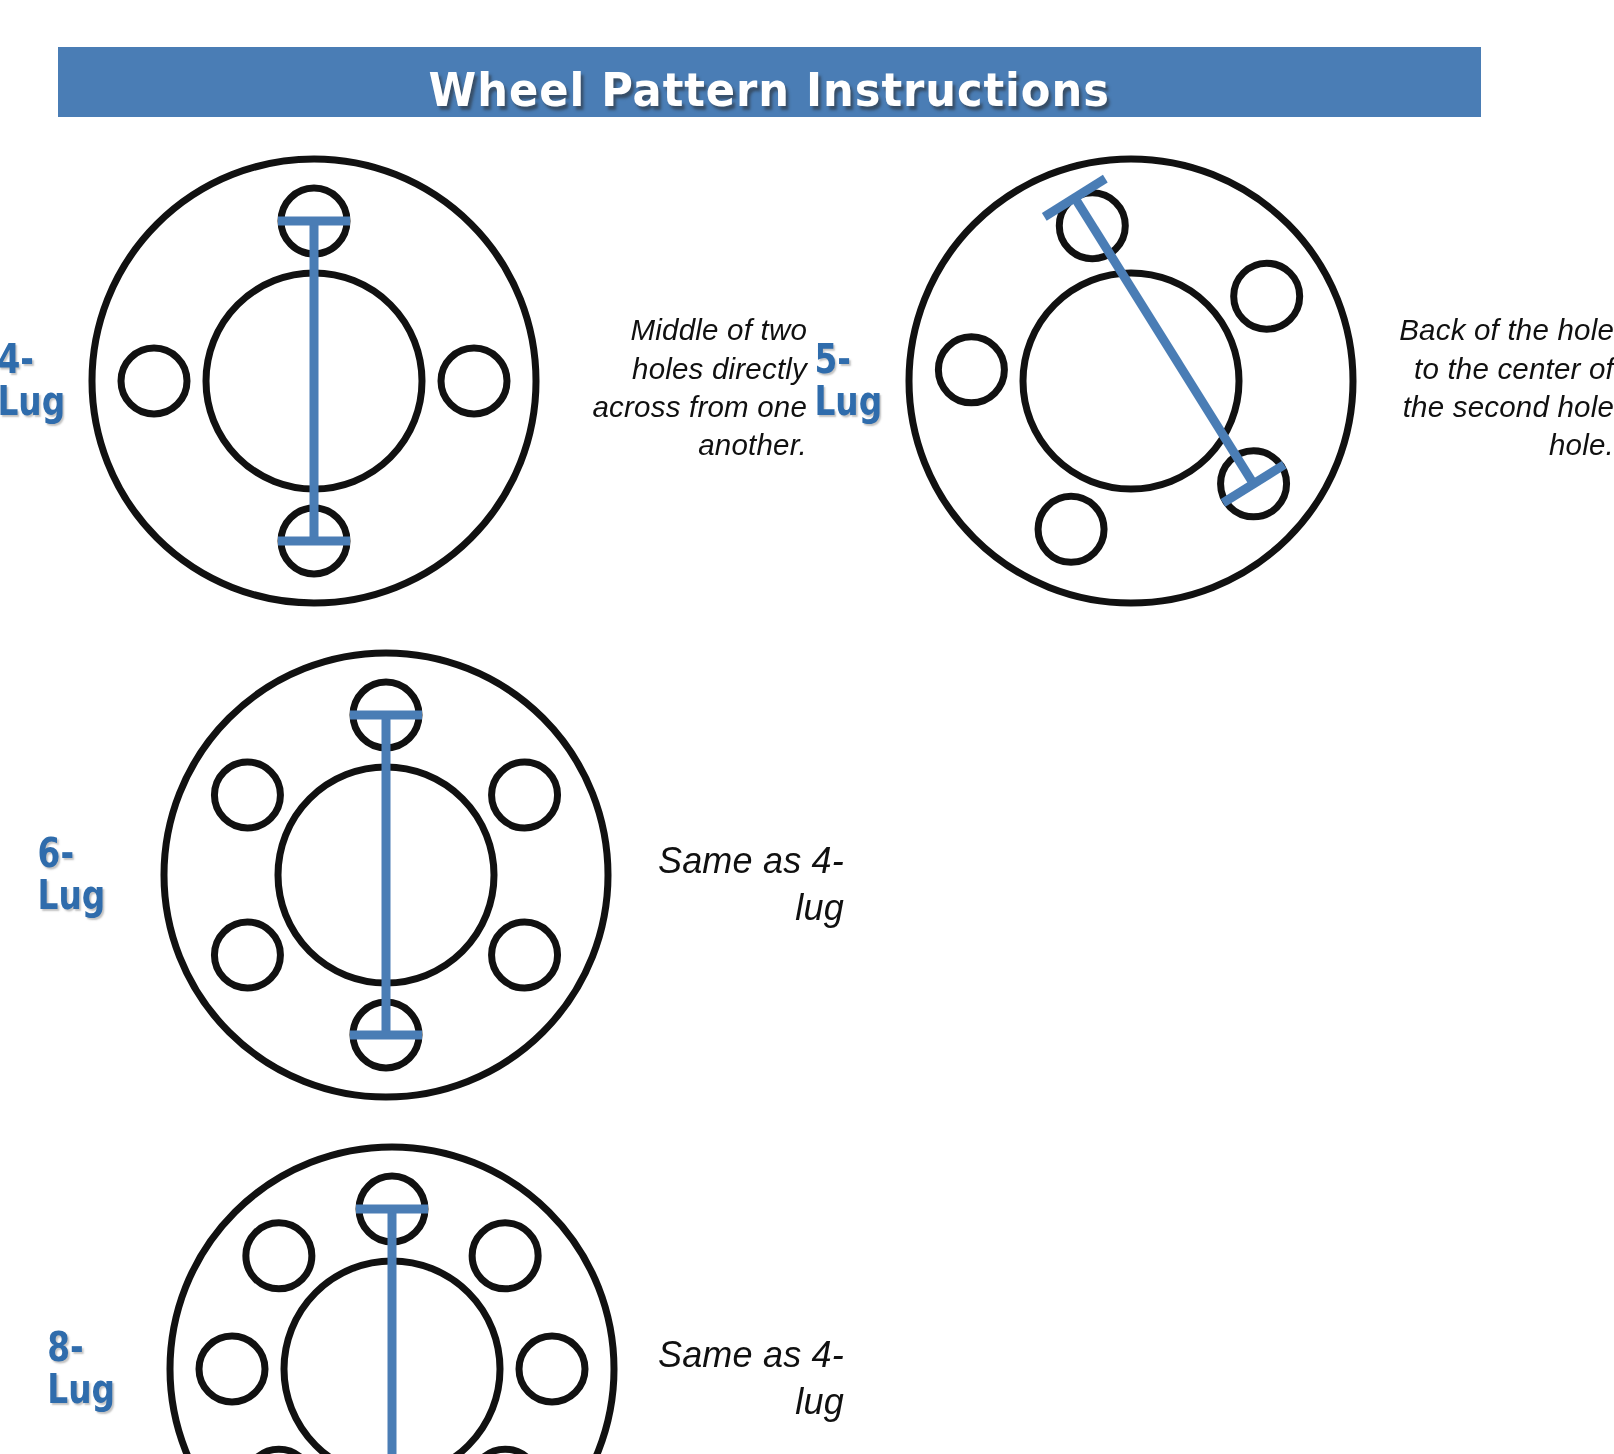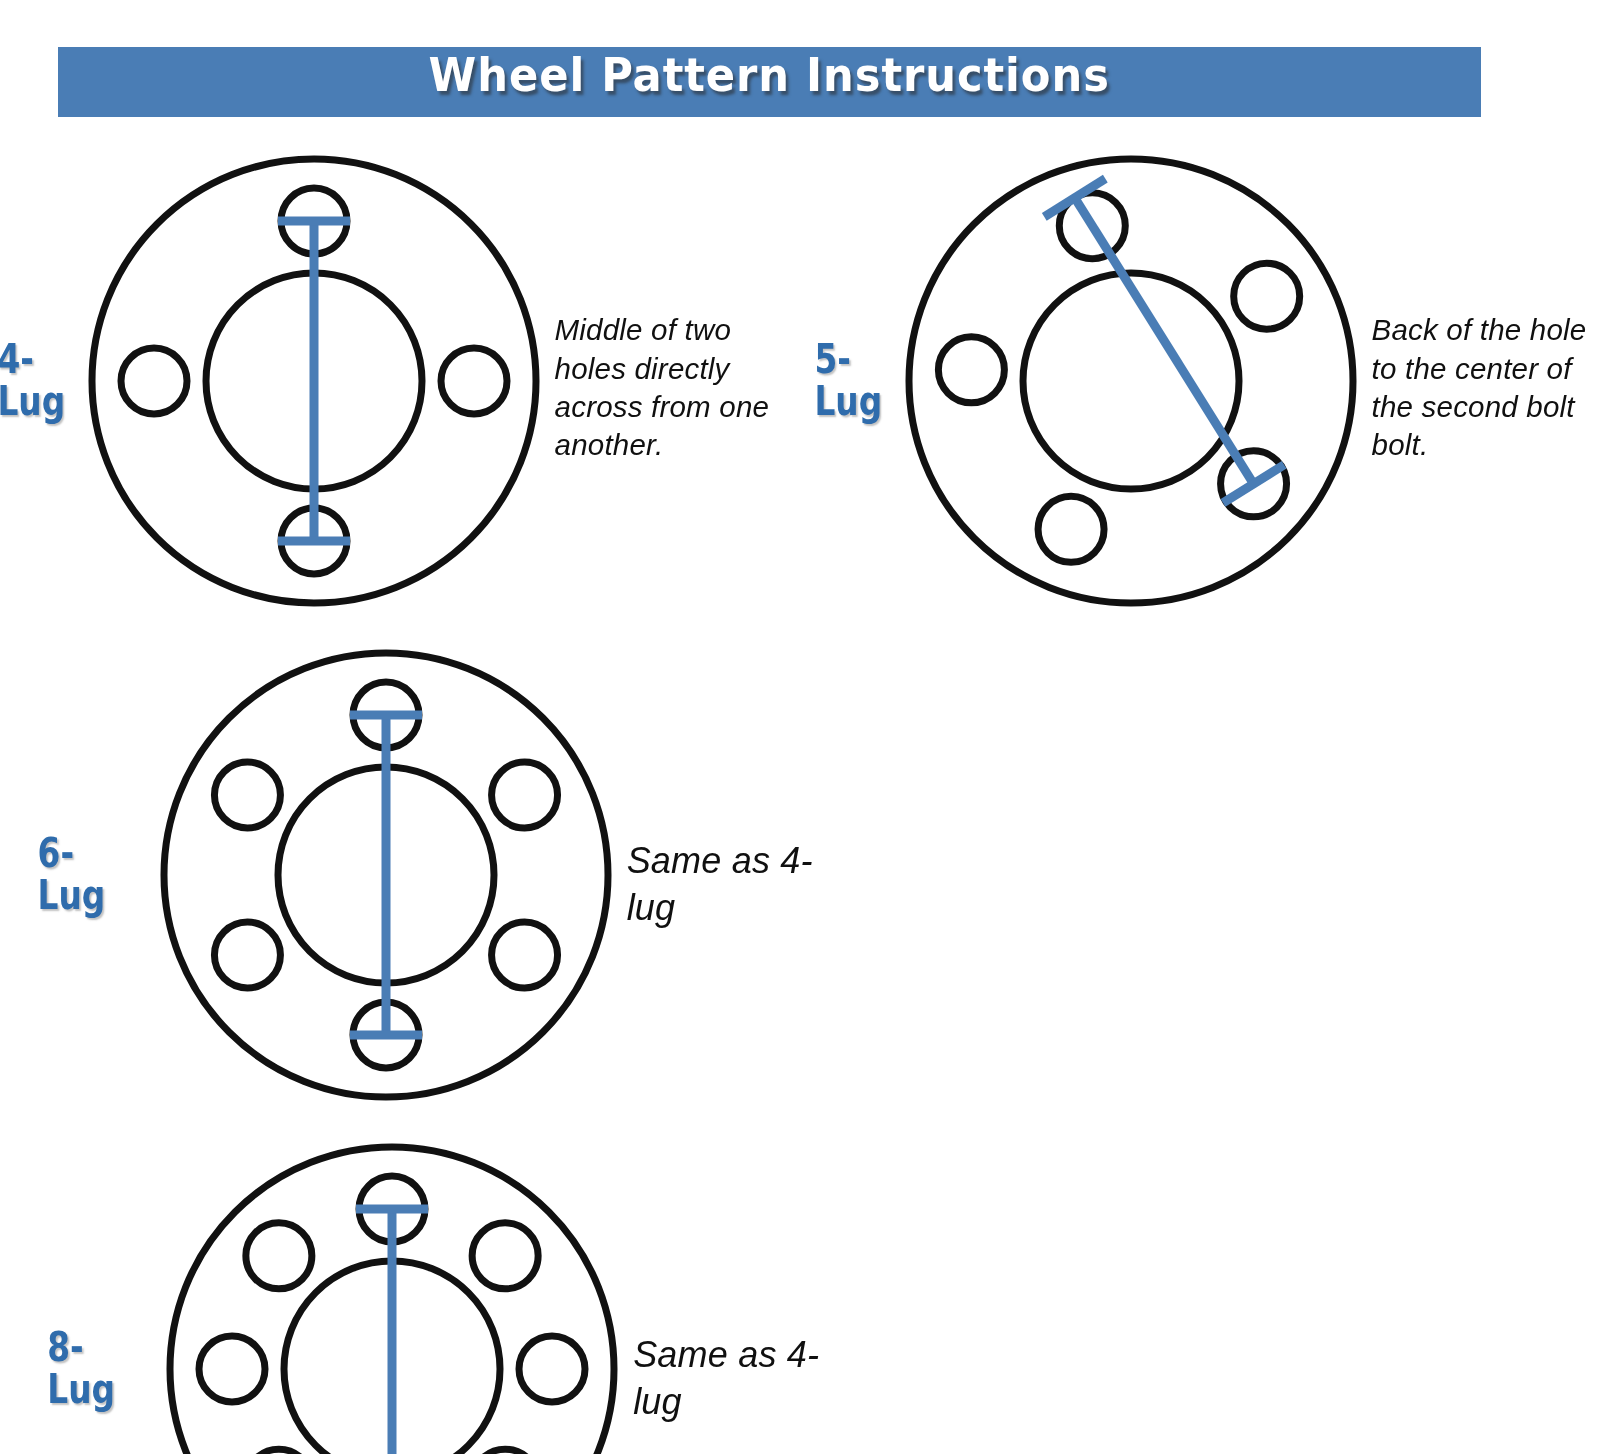--- a/index.html
+++ b/index.html
@@ -18,21 +18,21 @@
 
   
   .banner {
     position: absolute;
     left: 58px;
     top: 47px;
     width: 1423px;
     height: 70px;
     background: #4a7db5;
     display: flex;
-    align-items: flex-start;
+    align-items: flex-end;
     justify-content: center;
   }
   .banner-title {
     font-family: "DejaVu Sans", sans-serif;
     font-weight: bold;
     font-size: 47px;
     letter-spacing: 1px;
     color: #ffffff;
     text-shadow: 3px 4px 3px rgba(40,40,40,0.55);
     transform: scaleX(0.92);
@@ -71,21 +71,21 @@
   .label-offset-left  { margin-left: -10px; }
   .label-offset-right { margin-left: 0px; }
 
   .wheel-svg { display: block; }
 
   .caption {
     font-family: "Liberation Sans", sans-serif;
     font-style: italic;
     font-size: 29.5px;
     color: #101010;
-    text-align: left;
+    text-align: right;
     line-height: 1.30;
     margin-top: 14px;
     max-width: 620px;
     letter-spacing: 0.2px;
   }
   .caption-short { font-size: 36px; margin-top: 20px; }
 </style>
 </head>
 <body>
 
@@ -126,21 +126,21 @@
           <circle cx="363.57" cy="343.85" r="33" fill="#ffffff" stroke="#111111" stroke-width="7"></circle>
           <circle cx="181.06" cy="389.35" r="33" fill="#ffffff" stroke="#111111" stroke-width="7"></circle>
           <circle cx="81.39" cy="229.84" r="33" fill="#ffffff" stroke="#111111" stroke-width="7"></circle>
           <g>
             <line x1="184.81" y1="57.77" x2="363.57" y2="343.85" stroke="#4a7db5" stroke-width="9"></line>
             <line x1="215.33" y1="38.69" x2="154.28" y2="76.84" stroke="#4a7db5" stroke-width="9"></line>
             <line x1="394.10" y1="324.77" x2="333.04" y2="362.92" stroke="#4a7db5" stroke-width="9"></line>
           </g>
         </svg>
       </div>
-    <div class="caption">Back of the hole to the center of the second bolt bolt.</div>
+    <div class="caption">Back of the hole to the center of the second hole hole.</div>
   </div>
 
   <div class="panel panel-row2">
     <div class="lug-label label-offset-left">6-Lug</div>
     <div>
         <svg width="482" height="482" viewBox="0 0 482 482" class="wheel-svg">
           <circle cx="241" cy="241" r="222" fill="none" stroke="#111111" stroke-width="7"></circle>
           <circle cx="241" cy="241" r="108" fill="none" stroke="#111111" stroke-width="7"></circle>
           <circle cx="241.00" cy="81.00" r="33" fill="#ffffff" stroke="#111111" stroke-width="7"></circle>
           <circle cx="379.56" cy="161.00" r="33" fill="#ffffff" stroke="#111111" stroke-width="7"></circle>

